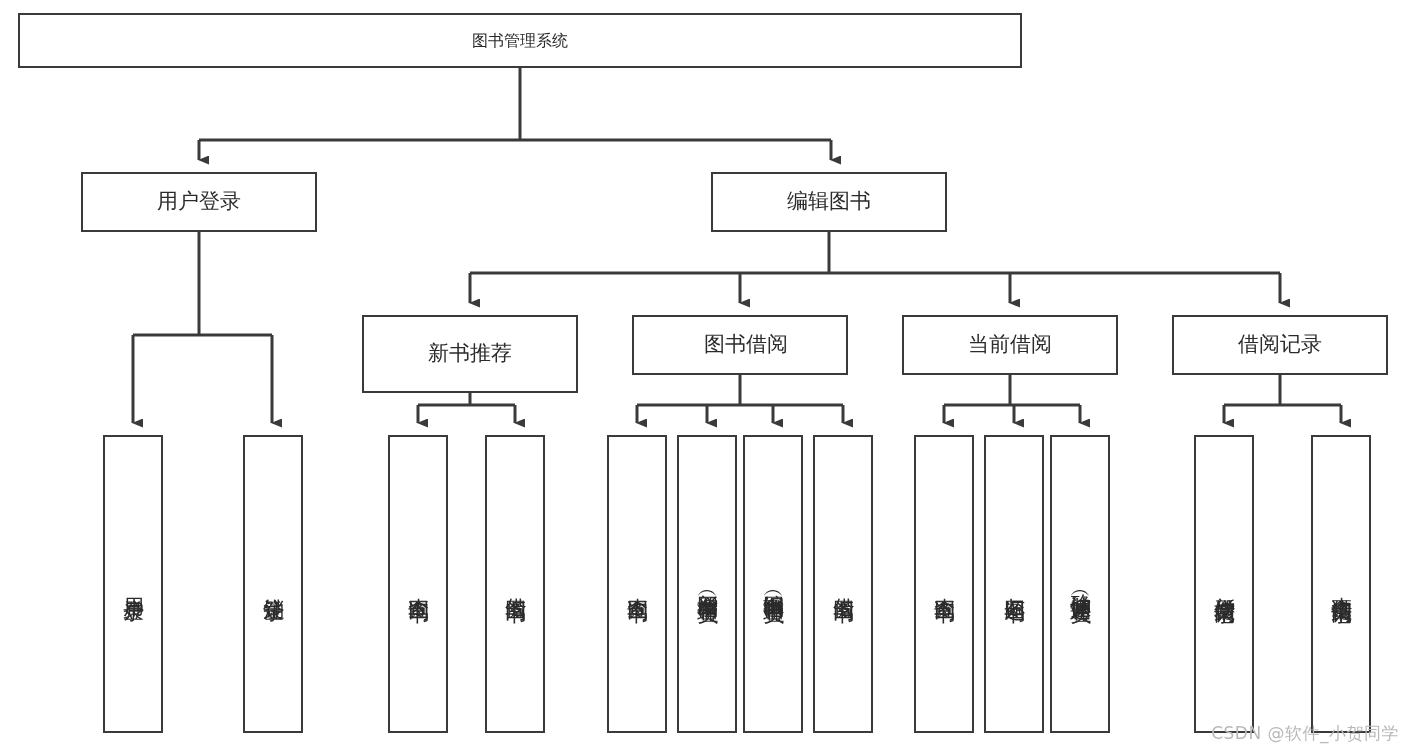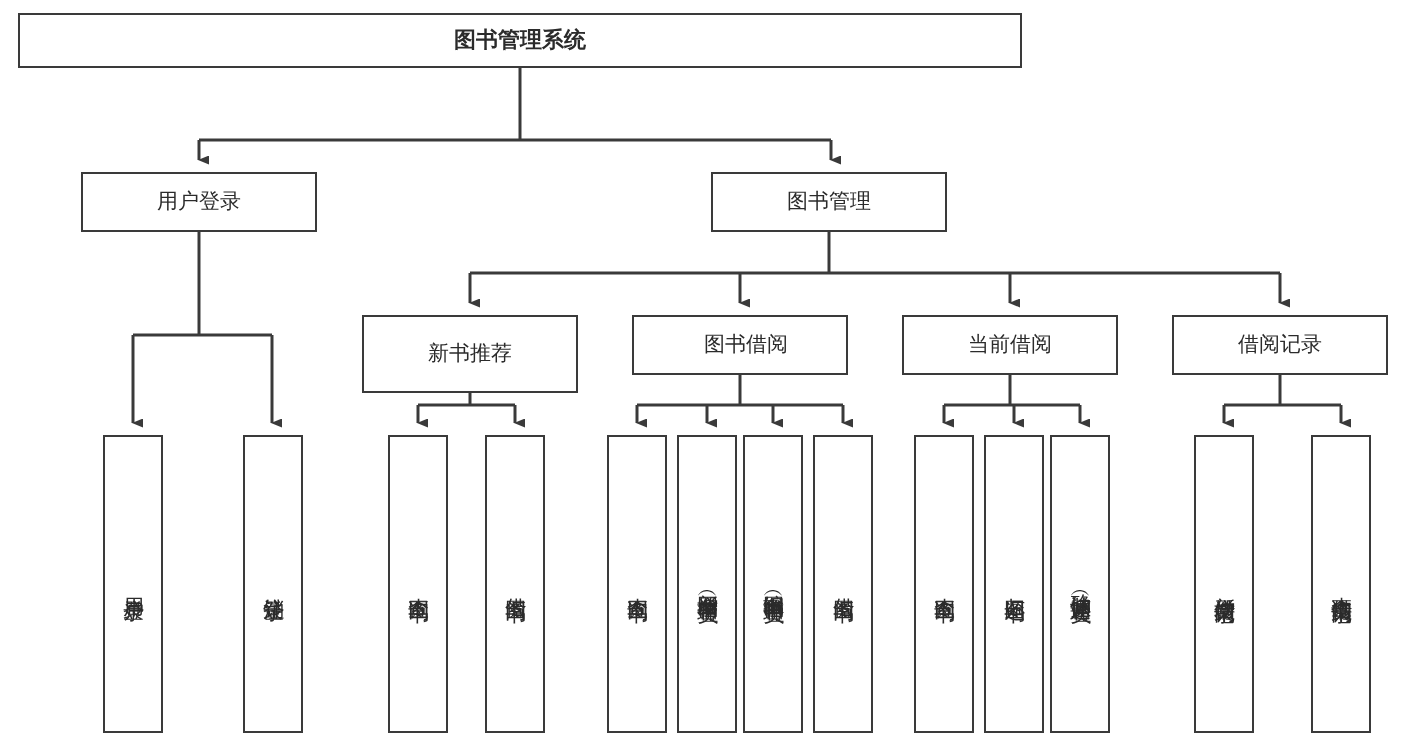--- a/index.html
+++ b/index.html
@@ -3,21 +3,21 @@
 <meta charset="utf-8">
 <style>
   html,body{margin:0;padding:0;background:#ffffff;}
   body{font-family:"DejaVu Sans","Liberation Sans",sans-serif;}
   #stage{position:relative;width:1405px;height:747px;background:#ffffff;overflow:hidden;}
   svg#wires{position:absolute;left:0;top:0;width:1405px;height:747px;}
   .node{position:absolute;box-sizing:border-box;background:#ffffff;border:2.5px solid #3a3a3a;
         display:flex;align-items:center;justify-content:center;}
   .node .lbl{color:#2b2b2b;line-height:1.12;text-align:center;white-space:pre;}
   .h-node .lbl{font-size:21px;}
-  .root .lbl{font-size:22px;font-weight:bold;}
+  .root .lbl{font-size:16px;}
   .v-node{writing-mode:vertical-rl;text-orientation:upright;}
   .v-node .lbl{writing-mode:vertical-rl;text-orientation:upright;font-size:21px;
                letter-spacing:1.5px;text-align:center;}
   .watermark{position:absolute;right:6px;bottom:2px;font-size:17px;color:#b9b9b9;
              letter-spacing:0.5px;white-space:nowrap;}
 </style>
 </head>
 <body>
 
 <div id="stage">
@@ -73,21 +73,21 @@
   </svg>
 
   <div class="node h-node root" style="left:18px;top:13px;width:1004px;height:55px;">
     <span class="lbl">图书管理系统</span>
   </div>
 
   <div class="node h-node" style="left:81px;top:172px;width:236px;height:60px;">
     <span class="lbl">用户登录</span>
   </div>
   <div class="node h-node" style="left:711px;top:172px;width:236px;height:60px;">
-    <span class="lbl">图书管理</span>
+    <span class="lbl">编辑图书</span>
   </div>
 
   <div class="node h-node" style="left:362px;top:315px;width:216px;height:78px;">
     <span class="lbl">新书推荐</span>
   </div>
   <div class="node h-node" style="left:632px;top:315px;width:216px;height:60px;padding-left:12px;">
     <span class="lbl">图书借阅</span>
   </div>
   <div class="node h-node" style="left:902px;top:315px;width:216px;height:60px;">
     <span class="lbl">当前借阅</span>
@@ -133,13 +133,14 @@
     <span class="lbl">确认归还（管理员）</span>
   </div>
 
   <div class="node v-node" style="left:1194px;top:435px;width:60px;height:298px;">
     <span class="lbl">新增借阅记录</span>
   </div>
   <div class="node v-node" style="left:1311px;top:435px;width:60px;height:298px;">
     <span class="lbl">查询借阅记录</span>
   </div>
 
+  <div class="watermark">CSDN @软件_小贺同学</div>
 </div>
 
 </body></html>

